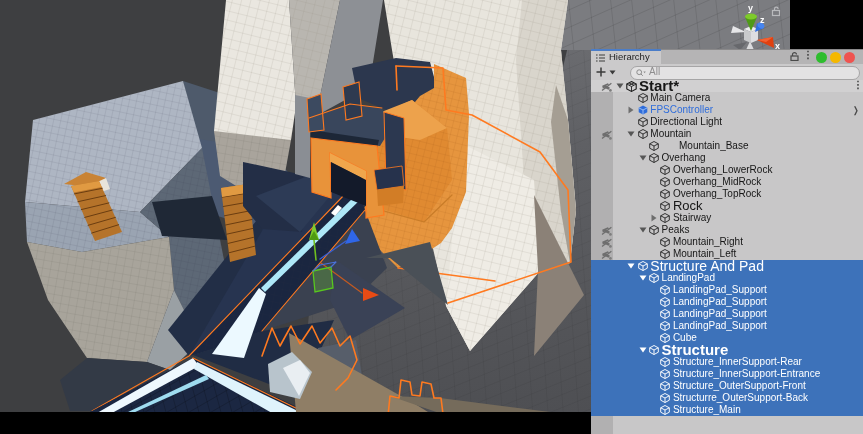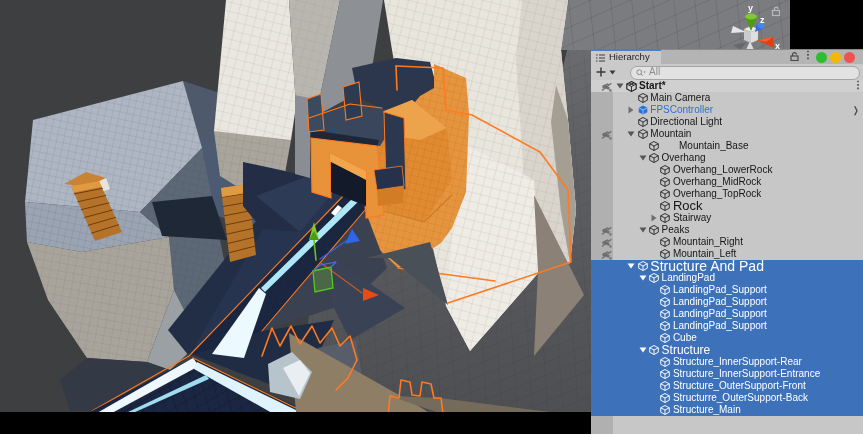--- a/index.html
+++ b/index.html
@@ -196,21 +196,21 @@
         <path d="M1,9.6 L10.4,2.2" stroke="#6e6e6e" stroke-width="1.25"></path>
         <circle cx="9.4" cy="9.4" r="1.4" fill="#7e7e7e"></circle>
       </svg>
       <svg style="position:absolute;left:25.1px;top:34.4px" width="8" height="6" viewBox="0 0 8 6">
         <polygon points="0.5,0.5 7.5,0.5 4,5.5" fill="#565656"></polygon>
       </svg>
       <svg style="position:absolute;left:35.0px;top:31.9px" width="11" height="11" viewBox="0 0 11 11">
         <polygon points="5.5,0.6 10.2,3 10.2,8 5.5,10.4 0.8,8 0.8,3" fill="none" stroke="#1e1e1e" stroke-width="1.15"></polygon>
         <path d="M0.8,3 L5.5,5.5 L10.2,3 M5.5,5.5 V10.4 M3,1.9 L8,4.3 M8,1.9 L3,4.3" stroke="#1e1e1e" stroke-width="0.9" fill="none"></path>
       </svg>
-      <div style="position:absolute;left:48.0px;top:31.4px;height:12px;line-height:12px;font-size:10px;font-weight:bold;color:#161616;white-space:nowrap">Start*</div>
+      <div style="position:absolute;left:48.0px;top:31.4px;height:12px;line-height:12px;font-size:15px;font-weight:bold;color:#161616;white-space:nowrap">Start*</div>
       <div style="position:absolute;left:262px;top:30.4px;height:12px;line-height:12px;font-size:10px;font-weight:bold;color:#3c3c3c">⋮</div>
       <svg style="position:absolute;left:46.8px;top:44.2px" width="10" height="10" viewBox="0 0 10 10">
         <polygon points="5,0.5 9.3,2.8 9.3,7.2 5,9.5 0.7,7.2 0.7,2.8" fill="none" stroke="#2b2b2b" stroke-width="0.95"></polygon>
         <path d="M0.7,2.8 L5,5 L9.3,2.8 M5,5 V9.5" stroke="#2b2b2b" stroke-width="0.95" fill="none"></path>
       </svg>
       <div style="position:absolute;left:59.3px;top:43.4px;height:12px;line-height:12px;font-size:10px;font-weight:normal;color:#161616;white-space:nowrap">Main Camera</div>
       <svg style="position:absolute;left:37.4px;top:57.4px" width="6" height="8" viewBox="0 0 6 8">
         <polygon points="0.5,0.5 5.5,4 0.5,7.5" fill="#6e6e6e"></polygon>
       </svg>
       <svg style="position:absolute;left:46.8px;top:56.2px" width="10" height="10" viewBox="0 0 10 10">
@@ -352,21 +352,21 @@
         <path d="M0.7,2.8 L5,5 L9.3,2.8 M5,5 V9.5" stroke="#ffffff" stroke-width="0.95" fill="none"></path>
       </svg>
       <div style="position:absolute;left:81.9px;top:283.4px;height:12px;line-height:12px;font-size:10px;font-weight:normal;color:#ffffff;white-space:nowrap">Cube</div>
       <svg style="position:absolute;left:47.7px;top:298.4px" width="8" height="6" viewBox="0 0 8 6">
         <polygon points="0.5,0.5 7.5,0.5 4,5.5" fill="#ffffff"></polygon>
       </svg>
       <svg style="position:absolute;left:58.1px;top:296.2px" width="10" height="10" viewBox="0 0 10 10">
         <polygon points="5,0.5 9.3,2.8 9.3,7.2 5,9.5 0.7,7.2 0.7,2.8" fill="none" stroke="#ffffff" stroke-width="0.95"></polygon>
         <path d="M0.7,2.8 L5,5 L9.3,2.8 M5,5 V9.5" stroke="#ffffff" stroke-width="0.95" fill="none"></path>
       </svg>
-      <div style="position:absolute;left:70.6px;top:295.4px;height:12px;line-height:12px;font-size:12px;font-weight:normal;color:#ffffff;white-space:nowrap">Structure</div>
+      <div style="position:absolute;left:70.6px;top:295.4px;height:12px;line-height:12px;font-size:15px;font-weight:bold;color:#ffffff;white-space:nowrap">Structure</div>
       <svg style="position:absolute;left:69.4px;top:308.2px" width="10" height="10" viewBox="0 0 10 10">
         <polygon points="5,0.5 9.3,2.8 9.3,7.2 5,9.5 0.7,7.2 0.7,2.8" fill="none" stroke="#ffffff" stroke-width="0.95"></polygon>
         <path d="M0.7,2.8 L5,5 L9.3,2.8 M5,5 V9.5" stroke="#ffffff" stroke-width="0.95" fill="none"></path>
       </svg>
       <div style="position:absolute;left:81.9px;top:307.4px;height:12px;line-height:12px;font-size:10px;font-weight:normal;color:#ffffff;white-space:nowrap">Structure_InnerSupport-Rear</div>
       <svg style="position:absolute;left:69.4px;top:320.2px" width="10" height="10" viewBox="0 0 10 10">
         <polygon points="5,0.5 9.3,2.8 9.3,7.2 5,9.5 0.7,7.2 0.7,2.8" fill="none" stroke="#ffffff" stroke-width="0.95"></polygon>
         <path d="M0.7,2.8 L5,5 L9.3,2.8 M5,5 V9.5" stroke="#ffffff" stroke-width="0.95" fill="none"></path>
       </svg>
       <div style="position:absolute;left:81.9px;top:319.4px;height:12px;line-height:12px;font-size:10px;font-weight:normal;color:#ffffff;white-space:nowrap">Structure_InnerSupport-Entrance</div>

